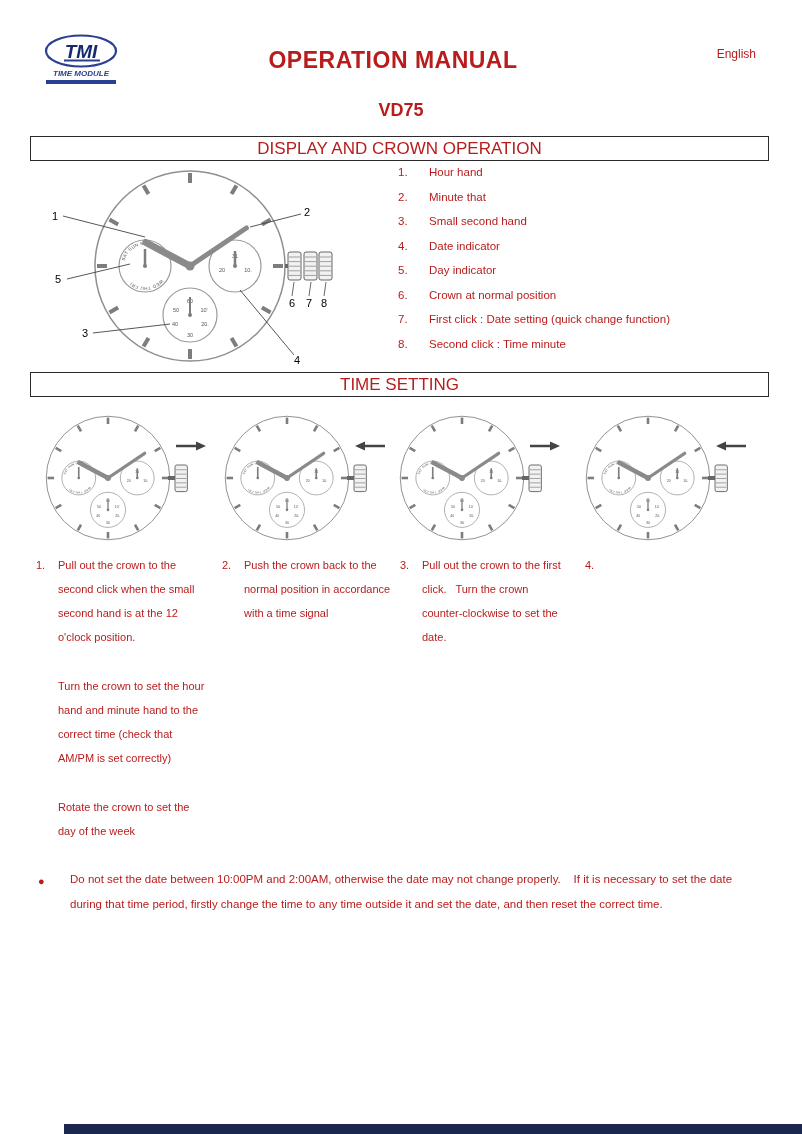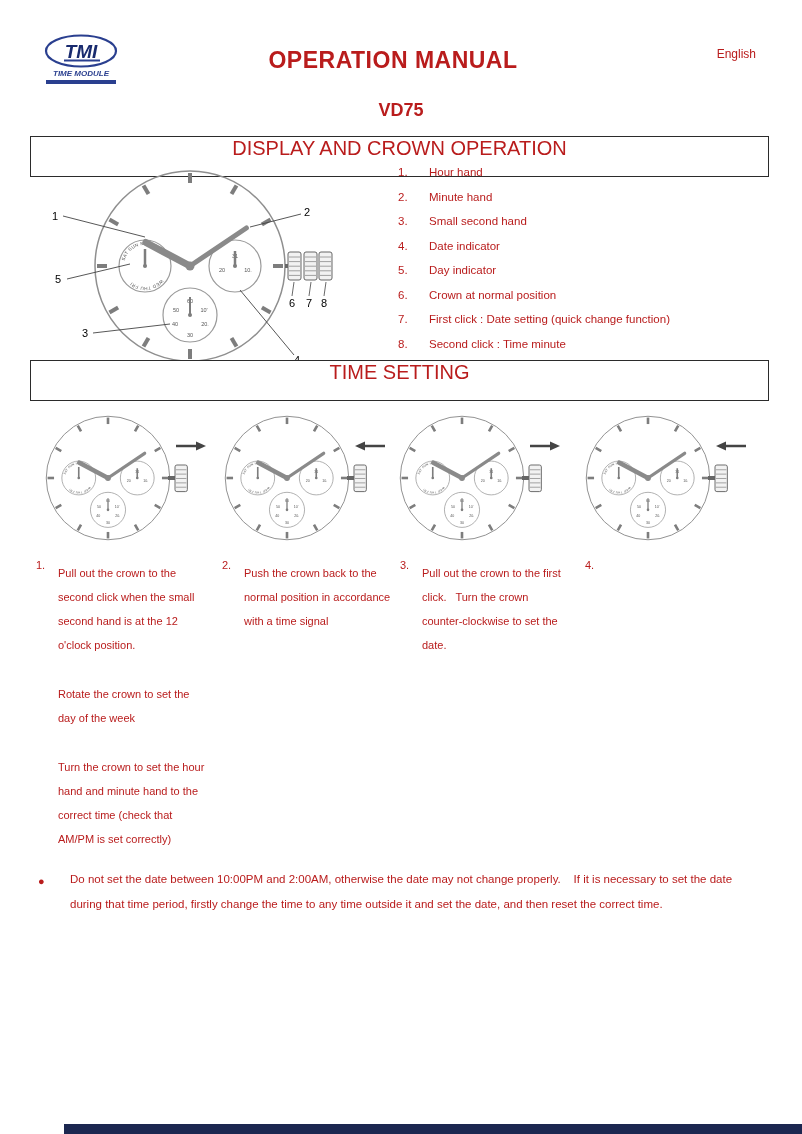--- a/index.html
+++ b/index.html
@@ -8,38 +8,38 @@
     position:relative; width:802px; height:1134px; margin:0 auto;
     background:#ffffff; font-family:"Liberation Sans", sans-serif; color:#b91c1c;
     overflow:hidden;
   }
   .hdr-title { position:absolute; top:47px; left:0; right:16px; text-align:center;
     font-size:23px; font-weight:bold; letter-spacing:0.5px; }
   .hdr-lang  { position:absolute; top:47px; right:46px; font-size:12px; }
   .model     { position:absolute; top:100px; left:0; right:0; text-align:center;
     font-size:18px; font-weight:bold; }
   .logo { position:absolute; left:42px; top:34px; }
-  .secbox { position:absolute; left:30px; width:739px; height:41px;
-    border:1px solid #2b2b2b; text-align:center; font-size:20px; line-height:23px;
+  .secbox { position:absolute; left:30px; width:739px; height:25px;
+    border:1px solid #2b2b2b; text-align:center; font-size:17px; line-height:23px;
     background:#fff; }
   #sec1 { top:136px; }
-  #sec2 { top:360px; }
+  #sec2 { top:372px; }
   .diagram-main { position:absolute; left:30px; top:163px; }
   .legend { position:absolute; left:398px; top:166px; font-size:11.5px; }
   .legend-row { display:flex; align-items:flex-start; height:24.5px; }
   .legend-num { width:31px; flex:0 0 31px; }
   .sd { position:absolute; top:408px; }
   #sd1 { left:43px; } #sd2 { left:222px; } #sd3 { left:397px; } #sd4 { left:583px; }
   .step { position:absolute; top:553px; font-size:11px; line-height:24px; }
   #step1 { left:36px;  width:170px; }
   #step2 { left:222px; width:170px; }
   #step3 { left:400px; width:166px; }
   #step4 { left:585px; width:162px; }
   .step-num { position:absolute; left:0; top:0; }
-  .step p { margin:8px 0 25px 0; padding-left:22px; white-space:pre-wrap; }
+  .step p { margin:0 0 25px 0; padding-left:22px; white-space:pre-wrap; }
   .note { position:absolute; left:38px; top:867px; width:724px;
     font-size:11.5px; line-height:25px; }
   .note-bullet { position:absolute; left:0; top:2px; font-size:11px; }
   .note-text { display:block; padding-left:32px; white-space:pre-wrap; }
   .footer-bar { position:absolute; left:64px; right:0; bottom:0; height:10px;
     background:#1c2750; }
   svg text { font-family:"Liberation Sans", sans-serif; }
 </style>
 </head>
 <body>
@@ -153,21 +153,21 @@
     <text x="267" y="201" font-size="11" text-anchor="middle">4</text>
   </svg>
 
   <div class="legend">
     <div class="legend-row">
         <span class="legend-num">1.</span>
         <span>Hour hand</span>
       </div>
     <div class="legend-row">
         <span class="legend-num">2.</span>
-        <span>Minute hand</span>
+        <span>Minute that</span>
       </div>
     <div class="legend-row">
         <span class="legend-num">3.</span>
         <span>Small second hand</span>
       </div>
     <div class="legend-row">
         <span class="legend-num">4.</span>
         <span>Date indicator</span>
       </div>
     <div class="legend-row">
@@ -223,22 +223,22 @@
     <use href="#crownShape" transform="translate(132,57) scale(0.95)"></use>
     <g>
       <polygon points="143,33.5 133,38 143,42.5" fill="#444"></polygon>
       <line x1="142" y1="38" x2="163" y2="38" stroke="#444" stroke-width="2.5"></line>
     </g>
   </svg>
 
   <div class="step" id="step1">
     <span class="step-num">1.</span>
     <p>Pull out the crown to the second click when the small second hand is at the 12 o'clock position.</p>
+    <p>Turn the crown to set the hour hand and minute hand to the correct time (check that AM/PM is set correctly)</p>
     <p>Rotate the crown to set the day of the week</p>
-    <p>Turn the crown to set the hour hand and minute hand to the correct time (check that AM/PM is set correctly)</p>
   </div>
   <div class="step" id="step2">
     <span class="step-num">2.</span>
     <p>Push the crown back to the normal position in accordance with a time signal</p>
   </div>
   <div class="step" id="step3">
     <span class="step-num">3.</span>
     <p>Pull out the crown to the first click.   Turn the crown counter-clockwise to set the date.</p>
   </div>
   <div class="step" id="step4">

